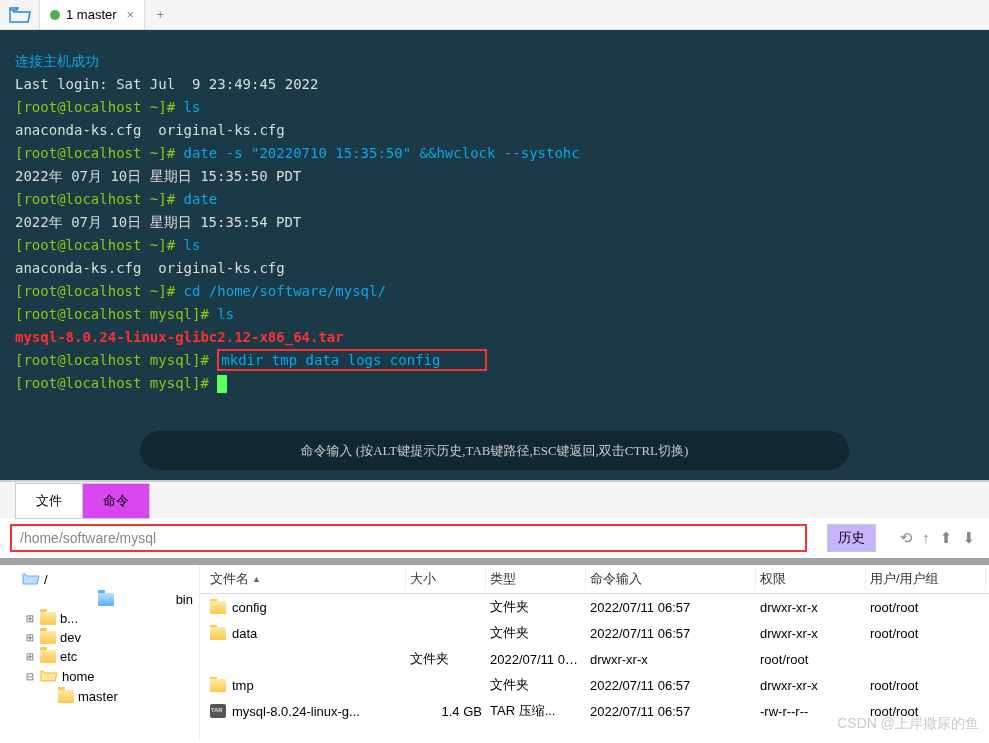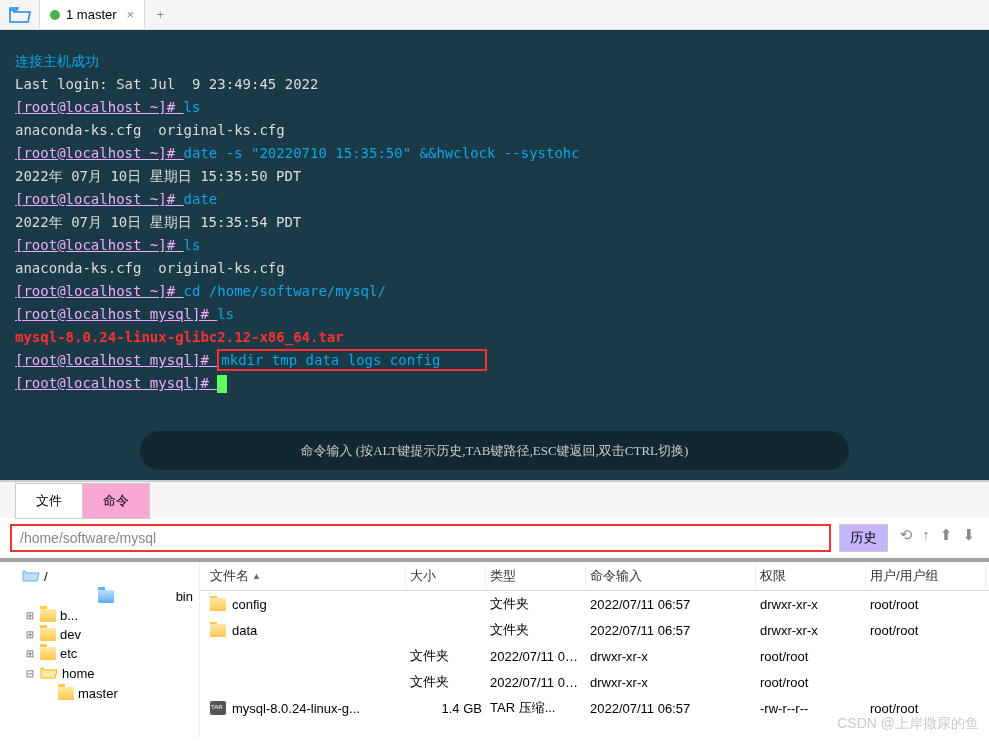--- a/index.html
+++ b/index.html
@@ -7,33 +7,33 @@
 
 .topbar { height: 30px; background: #f5f5f5; display: flex; align-items: center; border-bottom: 1px solid #ddd; }
 .folder-btn { width: 40px; height: 100%; display: flex; align-items: center; justify-content: center; color: #1e88e5; border-right: 1px solid #ddd; }
 .tab { height: 100%; display: flex; align-items: center; padding: 0 10px; background: #fff; border-right: 1px solid #ddd; gap: 6px; }
 .dot { width: 10px; height: 10px; border-radius: 50%; background: #4caf50; }
 .tab-close { color: #888; margin-left: 4px; cursor: pointer; }
 .add-tab { width: 30px; height: 100%; display: flex; align-items: center; justify-content: center; color: #888; cursor: pointer; }
 
 .terminal { background: #1a3a47; color: #ddd; font-family: Consolas, monospace; font-size: 14px; padding: 20px 15px 15px 15px; height: 450px; position: relative; line-height: 23px; white-space: pre; overflow: hidden; }
 .terminal .yellow { color: #0ea5e9; }
-.terminal .cyan { color: #f0abfc; text-decoration: underline; }
+.terminal .cyan { color: #84cc16; }
 .terminal .red { color: #ff3030; font-weight: bold; text-align: center; }
 .terminal .redbox { border: 2px solid #ff3030; padding: 0 2px; display: inline-block; line-height: 18px; }
 .terminal .cursor { background: #5cff5c; display: inline-block; width: 10px; height: 18px; vertical-align: middle; }
 
 .hint-bar { position: absolute; bottom: 10px; left: 140px; right: 140px; background: rgba(0,0,0,0.3); color: #ccc; padding: 8px 20px; border-radius: 20px; text-align: center; font-family: "Microsoft YaHei"; font-size: 13px; }
 
 .bottom { display: flex; flex-direction: column; border-top: 2px solid #ccc; }
 .tabs-row { display: flex; background: #f5f5f5; height: 36px; align-items: flex-end; padding-left: 15px; }
 .btab { padding: 8px 20px; border: 1px solid #ccc; background: #fff; position: relative; top: 1px; margin-right: -1px; cursor: pointer; }
-.btab.inactive { background: #f9a8d4; border-bottom: 1px solid #ccc; }
-
-.path-row { display: flex; padding: 6px 10px; gap: 8px; background: #fff; border-bottom: 4px solid #a3a3a3; }
+.btab.inactive { background: #d946ef; border-bottom: 1px solid #ccc; }
+
+.path-row { display: flex; align-items: center; padding: 6px 10px; gap: 20px; background: #fff; border-bottom: 7px solid #a3a3a3; }
 .path-input { flex: 1; border: 2px solid #ff3030; padding: 4px 8px; font-size: 14px; color: #888; background: #fff; }
 .hist-btn { border: 1px solid #ccc; padding: 4px 10px; background: #c4b5fd; cursor: pointer; }
 .tool-icons { display: flex; gap: 2px; color: #888; }
 .tool-icons span { padding: 2px 4px; cursor: pointer; font-size: 15px; }
 
 .browser { display: flex; height: 176px; }
 .tree { width: 200px; border-right: 1px solid #eee; padding: 4px 2px; overflow: hidden; }
 .tree-row { display: flex; align-items: center; padding: 2px 4px; gap: 4px; white-space: nowrap; cursor: pointer; }
 .tree-row .exp { width: 12px; text-align: center; color: #666; font-size: 10px; }
 .folder-icon { width: 16px; height: 13px; display: inline-block; }
@@ -182,20 +182,24 @@
             <div>root/root</div>
           </div>
           <div class="fl-row">
             <div style="text-align: right;"></div>
             <div>文件夹</div>
             <div>2022/07/11 06:57</div>
             <div>drwxr-xr-x</div>
             <div>root/root</div>
           </div>
           <div class="fl-row">
+            <div class="name">
+              <span class="folder-icon yellow-f"></span>
+              <span>tmp</span>
+            </div>
             <div style="text-align: right;"></div>
             <div>文件夹</div>
             <div>2022/07/11 06:57</div>
             <div>drwxr-xr-x</div>
             <div>root/root</div>
           </div>
           <div class="fl-row">
             <div class="name">
               <span class="tar-icon"></span>
               <span>mysql-8.0.24-linux-g...</span>

